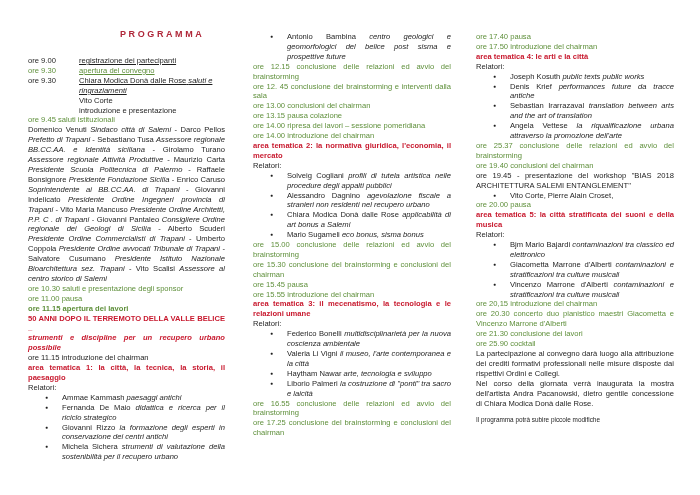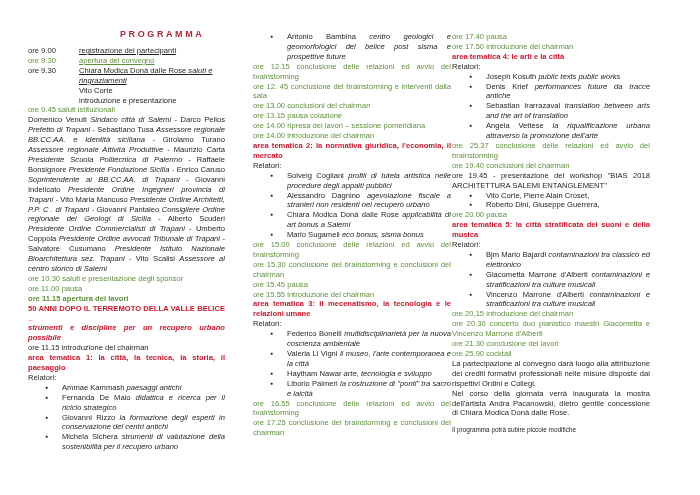--- a/index.html
+++ b/index.html
@@ -1,21 +1,21 @@
 <!DOCTYPE html>
 <html><head>
 <meta charset="utf-8">
 <style>
   html, body { margin:0; padding:0; background:#ffffff; }
   body { width:700px; height:495px; overflow:hidden; position:relative;
          font-family:"Liberation Sans", sans-serif; font-size:7.6px; line-height:9.9px; color:#1e1e1e; }
   .col { position:absolute; top:0; }
   #c1 { left:28px; width:197px; top:32px; }
   #c2 { left:253px; width:198px; top:32px; }
-  #c3 { left:452px; width:198px; top:32px; }
+  #c3 { left:476px; width:198px; top:32px; }
   .title { position:absolute; left:88px; top:30px; font-weight:bold; color:#b0283a; letter-spacing:2.6px; font-size:9px;margin-left:32px; }
   .g { color:#5e8f3a; }
   .gb { color:#5e8f3a; font-weight:bold; }
   .r { color:#c8192e; font-weight:bold; }
   .ri { color:#c8192e; font-weight:bold; font-style:italic; }
   .i { font-style:italic; }
   .just { text-align:justify; }
   .line { margin:0; }
   .sched { display:flex; }
   .sched .t { width:51px; flex:none; }
@@ -23,21 +23,21 @@
   ul { margin:0; padding-left:34px; list-style:none; }
   li { position:relative; text-align:justify; }
   li::before { content:"\25CF"; position:absolute; left:-17px; font-size:5px; top:0; }
   .note { font-size:6.4px; margin-top:7px; }
 </style>
 </head>
 <body>
 
 <div class="title">PROGRAMMA</div>
 
-<div class="col" id="c1" style="top:46px;">
+<div class="col" id="c1" style="top:56px;">
     <div class="sched">
       <span class="t">ore 9.00</span>
       <span class="d"><span>registrazione dei partecipanti</span></span>
     </div>
     <div class="sched g">
       <span class="t">ore 9.30</span>
       <span class="d"><span>apertura del convegno</span></span>
     </div>
     <div class="sched">
       <span class="t">ore 9.30</span>
@@ -104,21 +104,20 @@
       <li><span>Joseph Kosuth</span> <span class="i">public texts public works</span></li>
       <li><span>Denis Krief</span> <span class="i">performances future da tracce antiche</span></li>
       <li><span>Sebastian Irarrazaval</span> <span class="i">translation between arts and the art of translation</span></li>
       <li><span>Angela Vettese</span> <span class="i">la riqualificazione urbana attraverso la promozione dell'arte</span></li>
     </ul>
     <div class="line just g">ore 25.37 conclusione delle relazioni ed avvio del brainstorming</div>
     <div class="line just g">ore 19.40 conclusioni del chairman</div>
     <div class="line just ">ore 19.45 - presentazione del workshop "BIAS 2018 ARCHITETTURA SALEMI ENTANGLEMENT"</div>
     <ul>
       <li>Vito Corte, Pierre Alain Croset,</li>
-      <li>Roberto Dini, Giuseppe Guerrera,</li>
     </ul>
     <div class="line just g">ore 20.00 pausa</div>
     <div class="line just r">area tematica 5: la città stratificata dei suoni e della musica</div>
     <div class="line just ">Relatori:</div>
     <ul>
       <li><span>Bjm Mario Bajardi</span> <span class="i">contaminazioni tra classico ed elettronico</span></li>
       <li><span>Giacometta Marrone d'Alberti</span> <span class="i">contaminazioni e stratificazioni tra culture musicali</span></li>
       <li><span>Vincenzo Marrone d'Alberti</span> <span class="i">contaminazioni e stratificazioni tra culture musicali</span></li>
     </ul>
     <div class="line just g">ore 20,15 introduzione del chairman</div>

